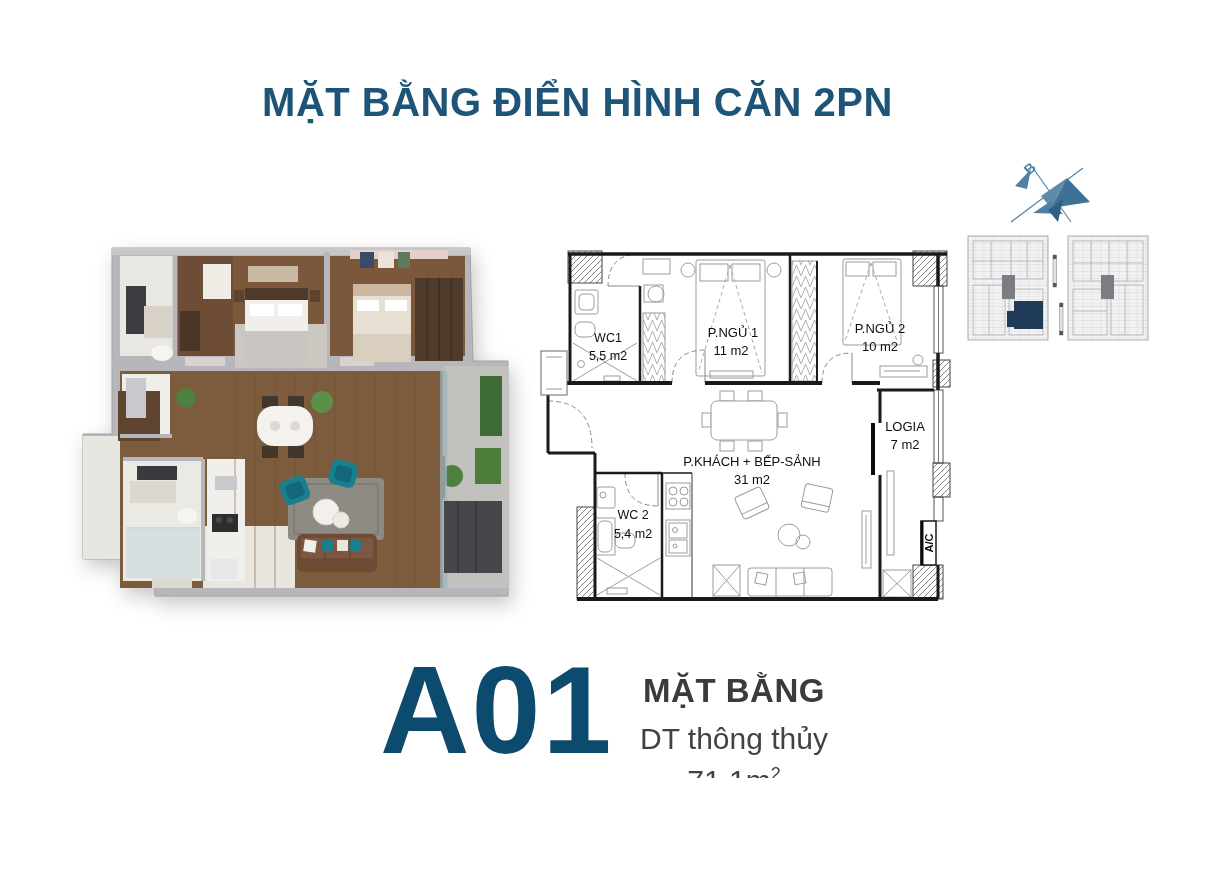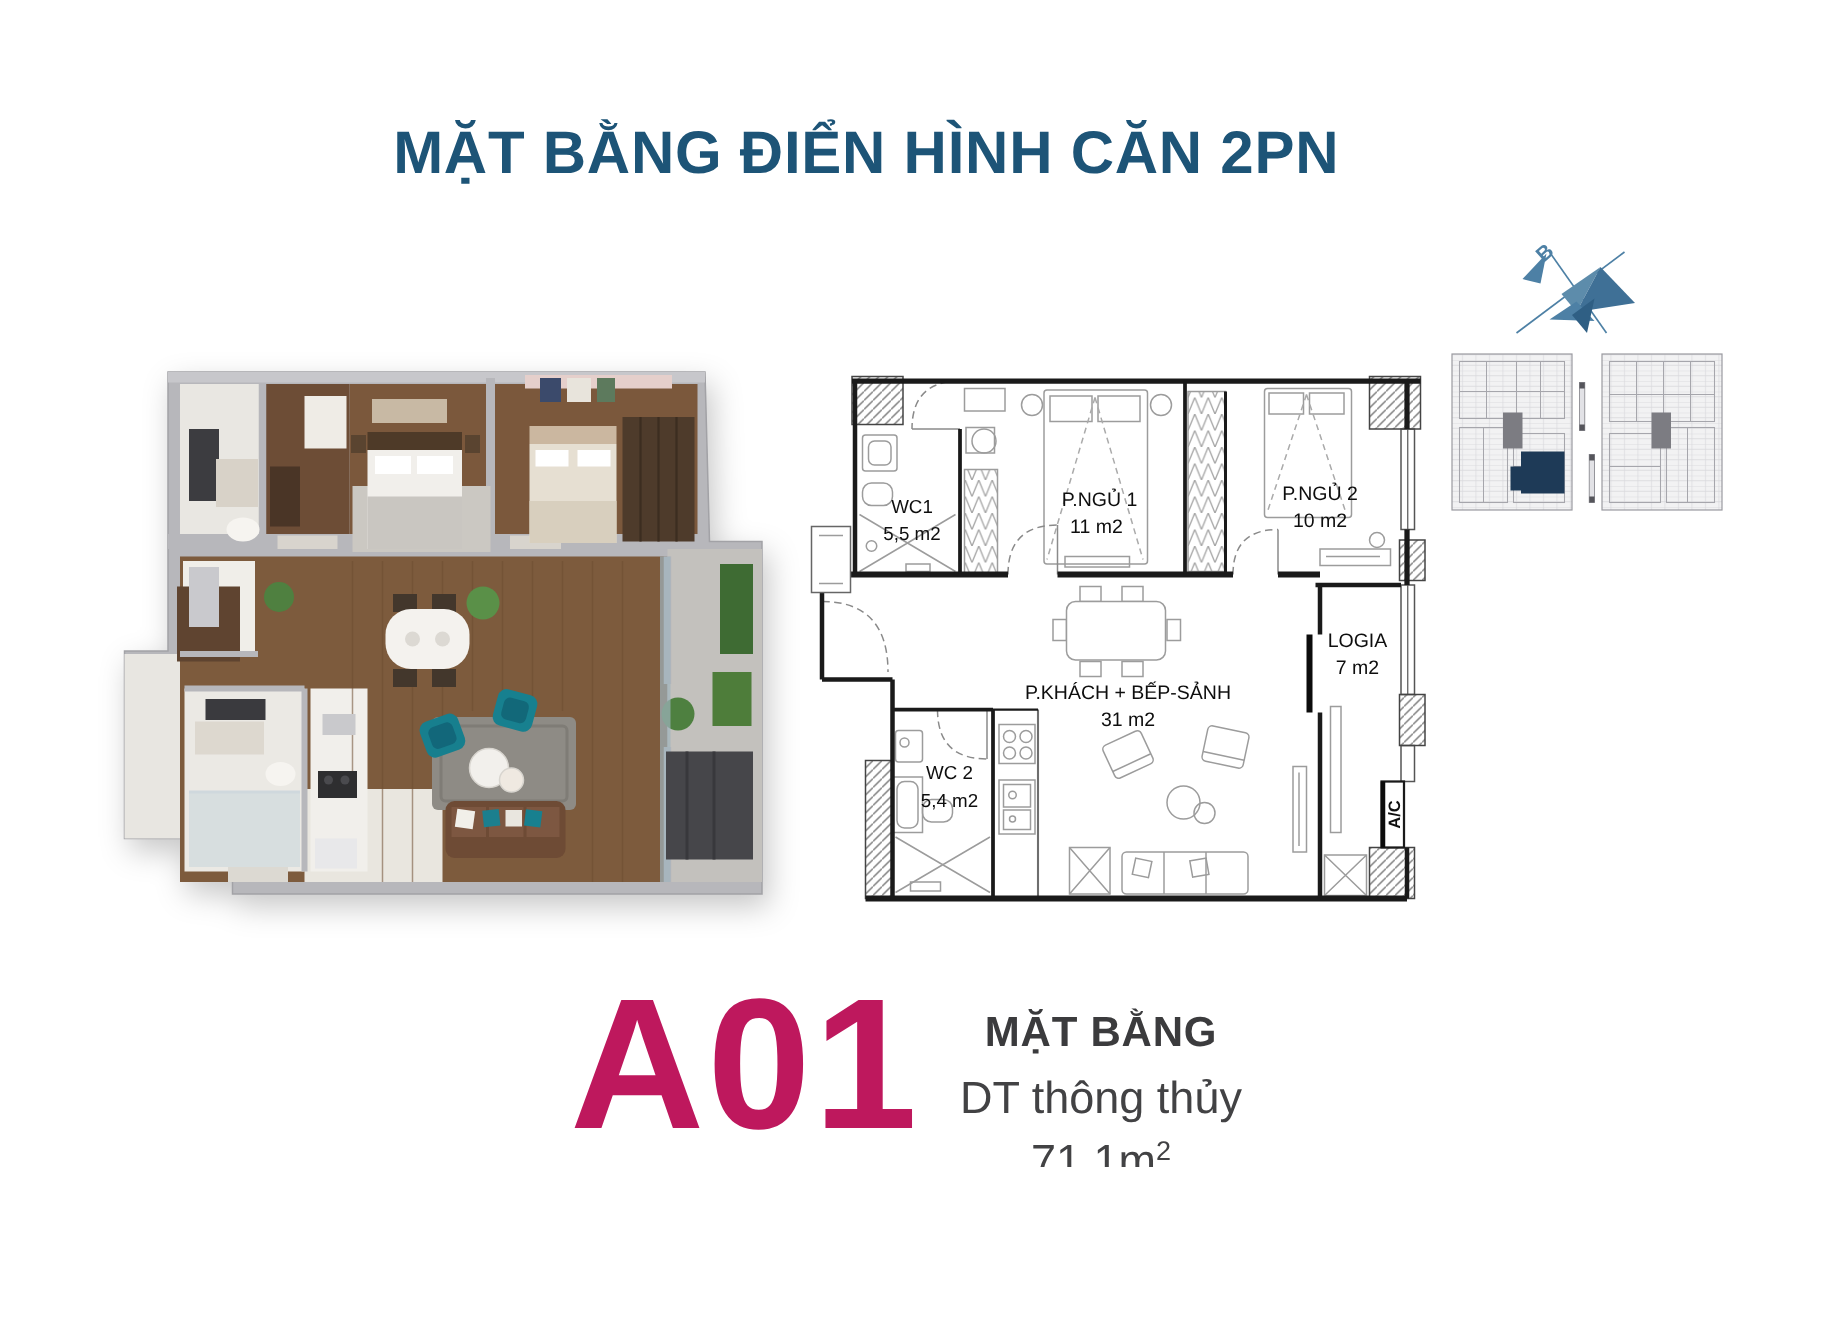--- a/index.html
+++ b/index.html
@@ -6,23 +6,23 @@
   .page{position:relative;width:1215px;height:778px;background:#ffffff;overflow:hidden;
         font-family:"Liberation Sans",sans-serif;}
   .title{position:absolute;top:80px;left:0;width:1155px;text-align:center;
          font-size:40px;font-weight:bold;letter-spacing:.5px;color:#1d5477;}
   .render3d{position:absolute;left:60px;top:226px;width:482px;height:394px;}
   .render3d svg{filter:drop-shadow(4px 8px 10px rgba(0,0,0,.22));}
   .plan2d{position:absolute;left:540px;top:243px;width:420px;height:372px;}
   .compass{position:absolute;left:1003px;top:156px;width:90px;height:78px;}
   .miniplans{position:absolute;left:963px;top:233px;width:190px;height:112px;}
   .unit-code{position:absolute;left:380px;top:648px;font-size:124px;font-weight:bold;
-             color:#be185d;line-height:1;letter-spacing:2px;}
+             color:#0c4a6e;line-height:1;letter-spacing:2px;}
   .unit-info{position:absolute;left:594px;top:672px;width:280px;text-align:center;color:#424244;}
-  .unit-info .ui-title{font-size:28px;font-weight:bold;color:#3b3b3d;margin-bottom:8px;letter-spacing:.5px;}
+  .unit-info .ui-title{font-size:33px;font-weight:bold;color:#3b3b3d;margin-bottom:8px;letter-spacing:.5px;}
   .unit-info .ui-line{font-size:30px;line-height:1.4;}
   .unit-info sup{font-size:60%;}
   svg{display:block;}
   svg text{font-family:"Liberation Sans",sans-serif;}
   .plan-label{font-size:13px;fill:#0e0e0e;}
   .plan-label.small{font-size:12.5px;}
 </style>
 </head>
 <body>
 

